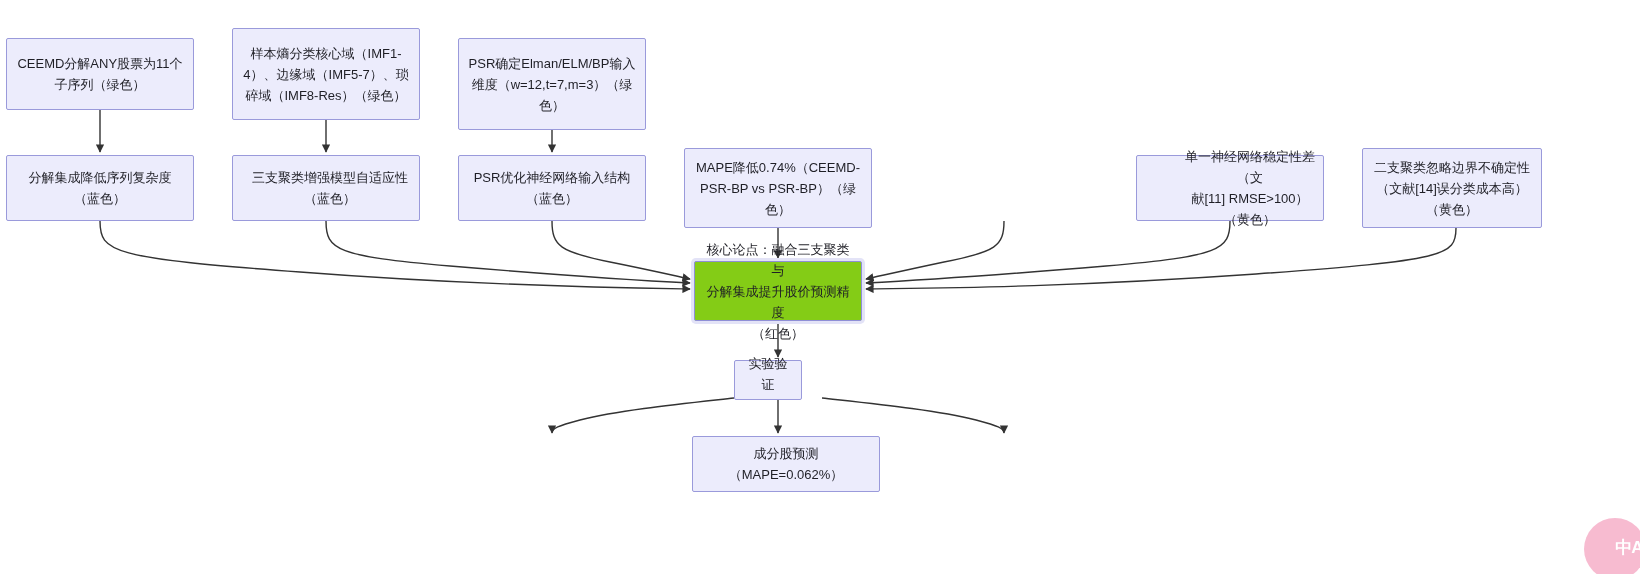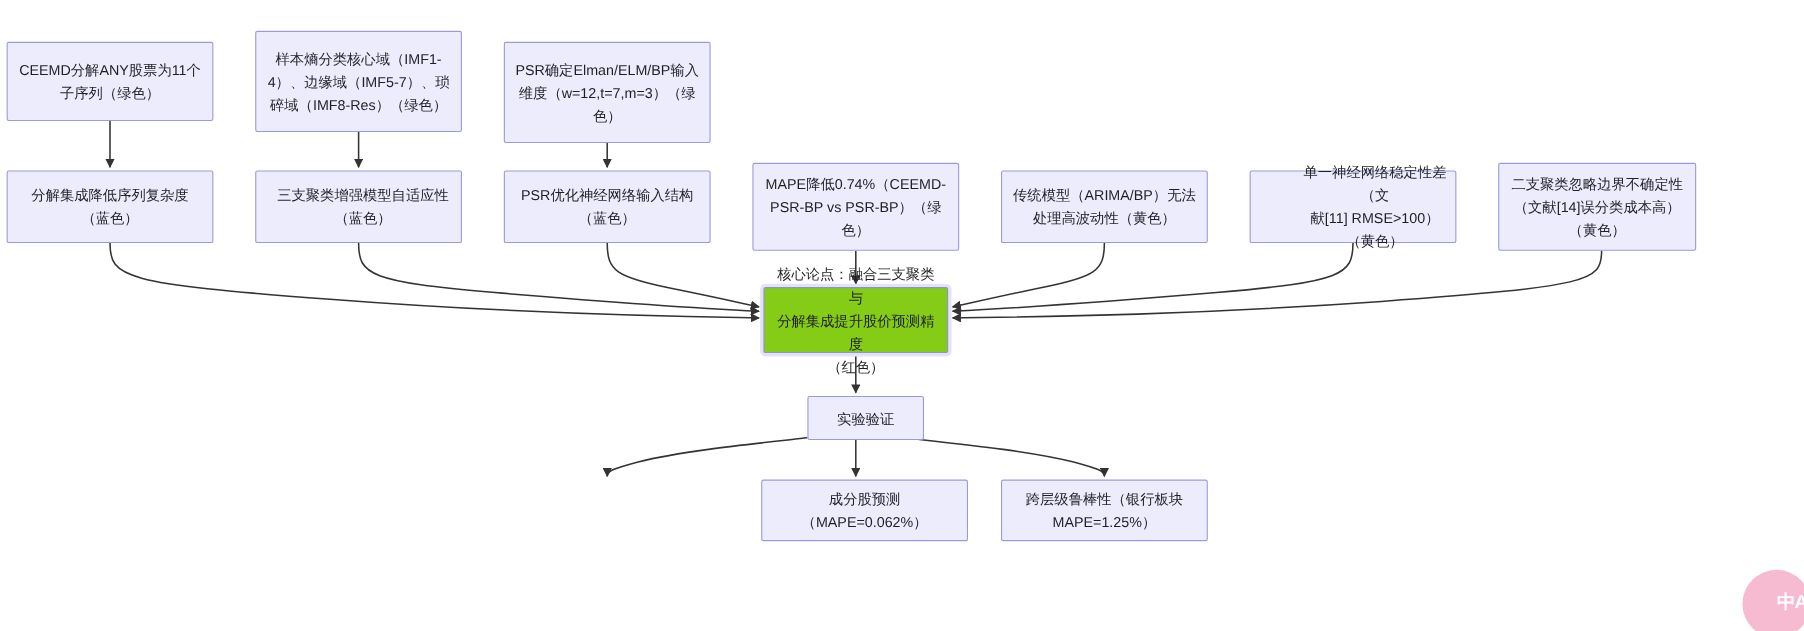--- a/index.html
+++ b/index.html
@@ -140,54 +140,46 @@
     <span class="label">PSR优化神经网络输入结构
 （蓝色）</span>
   </div>
 
   <div class="node" style="left:684px; top:148px; width:188px; height:80px;">
     <span class="label">MAPE降低0.74%（CEEMD-
 PSR-BP vs PSR-BP）（绿
 色）</span>
   </div>
 
-  <div class="node" style="left:910px; top:155px; width:188px; height:66px;">
-    <span class="label">传统模型（ARIMA/BP）无法
-处理高波动性（黄色）</span>
-  </div>
 
   <div class="node" style="left:1136px; top:155px; width:188px; height:66px;padding-left:48px;">
     <span class="label">单一神经网络稳定性差（文
 献[11] RMSE&gt;100）（黄色）</span>
   </div>
 
   <div class="node" style="left:1362px; top:148px; width:180px; height:80px;">
     <span class="label">二支聚类忽略边界不确定性
 （文献[14]误分类成本高）
 （黄色）</span>
   </div>
 
   <div class="node core" style="left:694px; top:261px; width:168px; height:60px;">
     <span class="label">核心论点：融合三支聚类与
 分解集成提升股价预测精度
 （红色）</span>
   </div>
 
-  <div class="node" style="left:734px; top:360px; width:106px; height:40px;">
+  <div class="node" style="left:734px; top:360px; width:68px; height:40px;align-items:flex-end;">
     <span class="label">实验验证</span>
   </div>
 
 
   <div class="node" style="left:692px; top:436px; width:188px; height:56px;">
     <span class="label">成分股预测
 （MAPE=0.062%）</span>
   </div>
 
-  <div class="node" style="left:910px; top:436px; width:188px; height:56px;">
-    <span class="label">跨层级鲁棒性（银行板块
-MAPE=1.25%）</span>
-  </div>
 
   <div id="watermark">
     <span class="wm-text">中A</span>
   </div>
 
 </div>
 
 </body></html>

